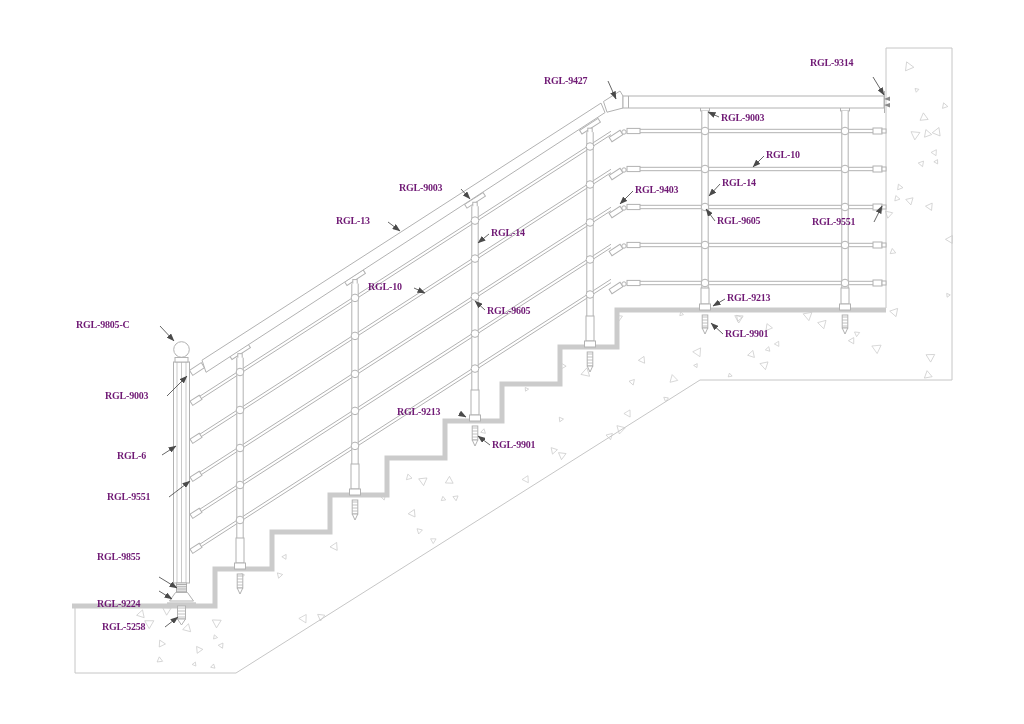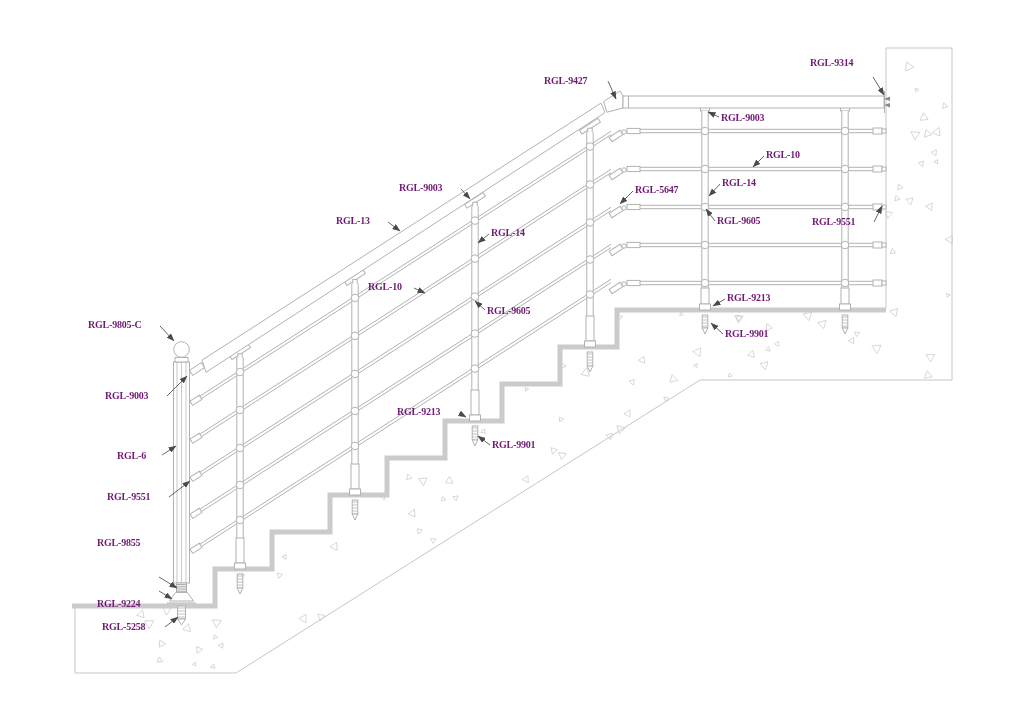--- a/index.html
+++ b/index.html
@@ -529,37 +529,37 @@
         <line x1="764" y1="156" x2="753" y2="167" stroke="#4a4a4a" stroke-width="0.85" marker-end="url(#arr)"></line>
         <line x1="720" y1="184" x2="709" y2="196" stroke="#4a4a4a" stroke-width="0.85" marker-end="url(#arr)"></line>
         <line x1="633" y1="191" x2="620" y2="204" stroke="#4a4a4a" stroke-width="0.85" marker-end="url(#arr)"></line>
         <line x1="715" y1="221" x2="706" y2="209" stroke="#4a4a4a" stroke-width="0.85" marker-end="url(#arr)"></line>
         <line x1="874" y1="222" x2="882" y2="206" stroke="#4a4a4a" stroke-width="0.85" marker-end="url(#arr)"></line>
         <line x1="725" y1="299" x2="713" y2="306" stroke="#4a4a4a" stroke-width="0.85" marker-end="url(#arr)"></line>
         <line x1="723" y1="334" x2="711" y2="323" stroke="#4a4a4a" stroke-width="0.85" marker-end="url(#arr)"></line>
       </g>
     </svg>
 
-  <div class="callout" style="left:88px;top:318px">RGL-9805-C</div>
+  <div class="callout" style="left:76px;top:318px">RGL-9805-C</div>
   <div class="callout" style="left:105px;top:389px">RGL-9003</div>
   <div class="callout" style="left:117px;top:449px">RGL-6</div>
   <div class="callout" style="left:107px;top:490px">RGL-9551</div>
-  <div class="callout" style="left:97px;top:536px">RGL-9855</div>
+  <div class="callout" style="left:97px;top:550px">RGL-9855</div>
   <div class="callout" style="left:97px;top:597px">RGL-9224</div>
   <div class="callout" style="left:102px;top:620px">RGL-5258</div>
   <div class="callout" style="left:336px;top:214px">RGL-13</div>
   <div class="callout" style="left:399px;top:181px">RGL-9003</div>
   <div class="callout" style="left:491px;top:226px">RGL-14</div>
   <div class="callout" style="left:368px;top:280px">RGL-10</div>
   <div class="callout" style="left:487px;top:304px">RGL-9605</div>
   <div class="callout" style="left:397px;top:405px">RGL-9213</div>
   <div class="callout" style="left:492px;top:438px">RGL-9901</div>
   <div class="callout" style="left:544px;top:74px">RGL-9427</div>
   <div class="callout" style="left:810px;top:56px">RGL-9314</div>
   <div class="callout" style="left:721px;top:111px">RGL-9003</div>
   <div class="callout" style="left:766px;top:148px">RGL-10</div>
   <div class="callout" style="left:722px;top:176px">RGL-14</div>
-  <div class="callout" style="left:635px;top:183px">RGL-5647</div>
+  <div class="callout" style="left:635px;top:183px">RGL-9403</div>
   <div class="callout" style="left:717px;top:214px">RGL-9605</div>
   <div class="callout" style="left:812px;top:215px">RGL-9551</div>
   <div class="callout" style="left:727px;top:291px">RGL-9213</div>
   <div class="callout" style="left:725px;top:327px">RGL-9901</div>
 </div>
 
 </body></html>

